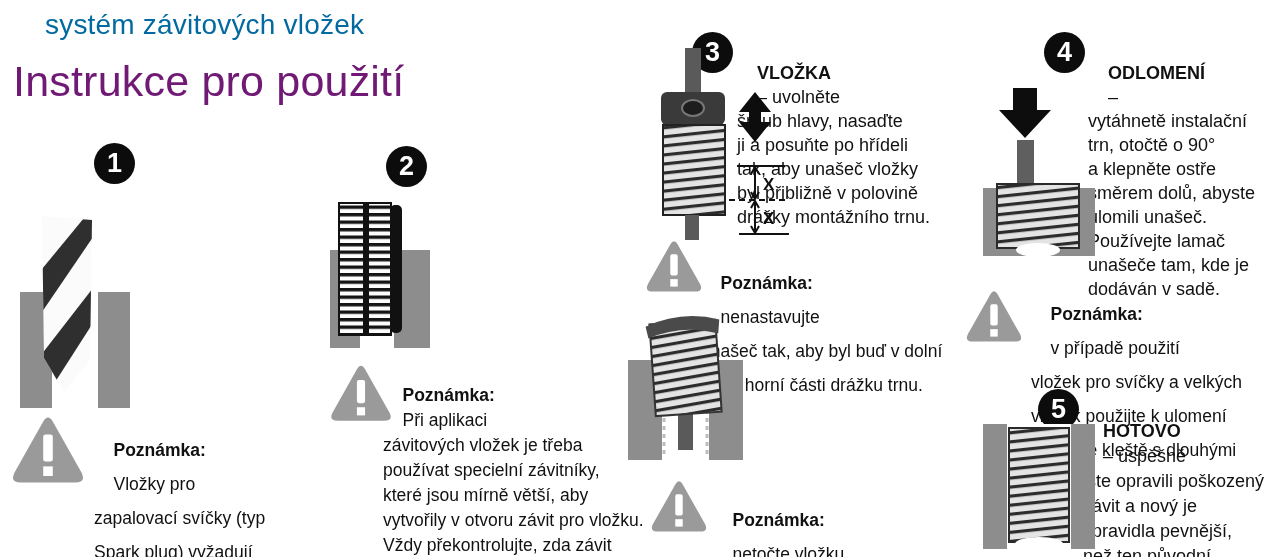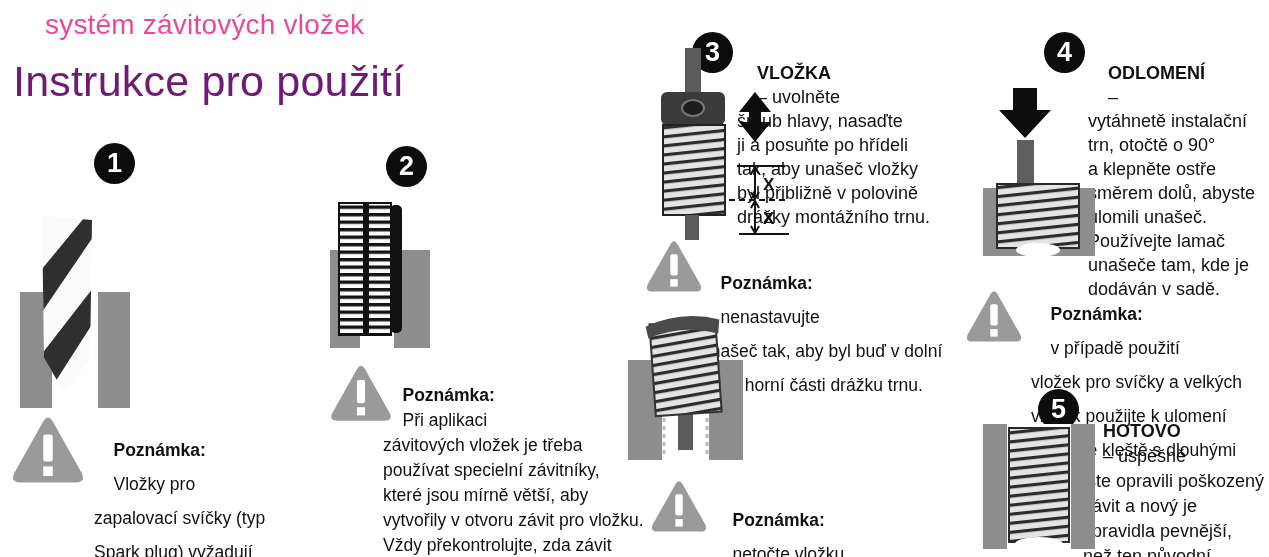--- a/index.html
+++ b/index.html
@@ -1,19 +1,19 @@
 <!DOCTYPE html>
 <html><head>
 <meta charset="utf-8">
 <style>
   html,body{margin:0;padding:0;background:#fff;}
   #page{position:relative;width:1269px;height:557px;background:#ffffff;overflow:hidden;
         font-family:"Liberation Sans","DejaVu Sans",sans-serif;color:#111;}
   .abs{position:absolute;}
-  .subtitle{font-size:28px;color:#ec4899;letter-spacing:.2px;}
+  .subtitle{font-size:28px;color:#0369a1;letter-spacing:.2px;}
   .title{font-size:43px;color:#701a75;letter-spacing:.2px;}
   .badge{width:41px;height:41px;border-radius:50%;background:#0c0c0c;color:#fff;
          display:flex;align-items:center;justify-content:center;
          font-size:27px;font-weight:700;}
   .step-text{font-size:18px;line-height:24px;white-space:pre;}
   .step-text b{font-weight:700;}
   .note-text{font-size:17.5px;white-space:pre;}
   .note-text b{font-weight:700;}
   .lh24{line-height:24px}.lh25{line-height:25px}.lh26{line-height:34px}
   svg{display:block;}

